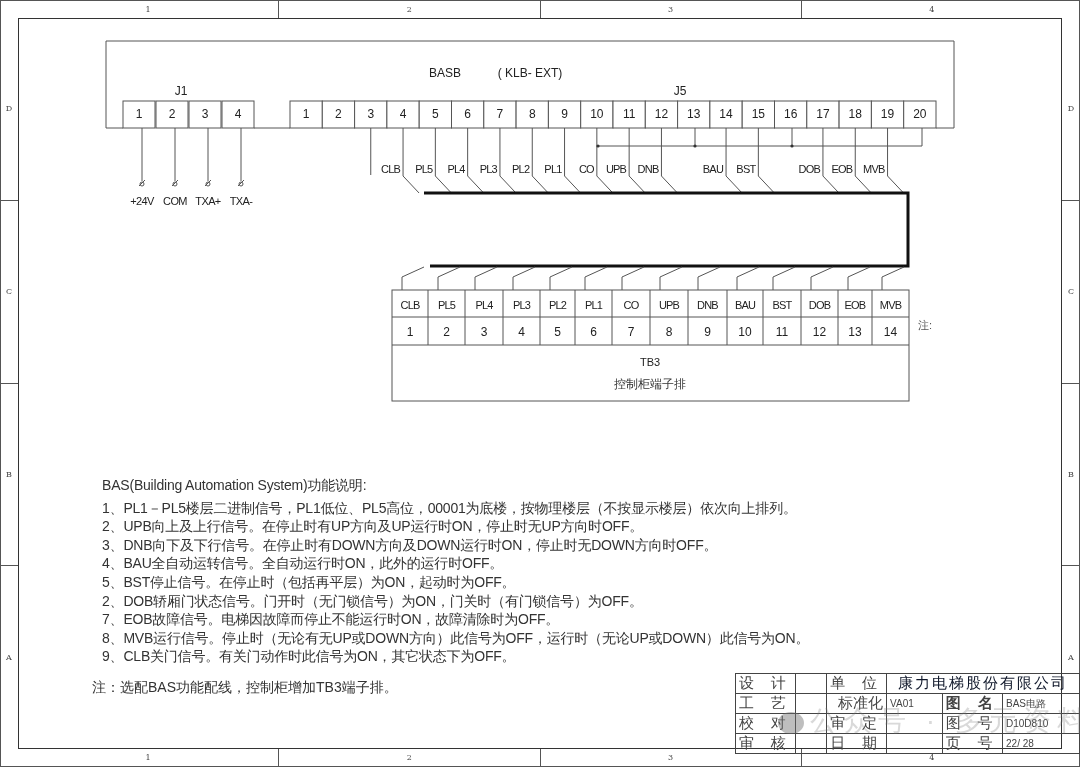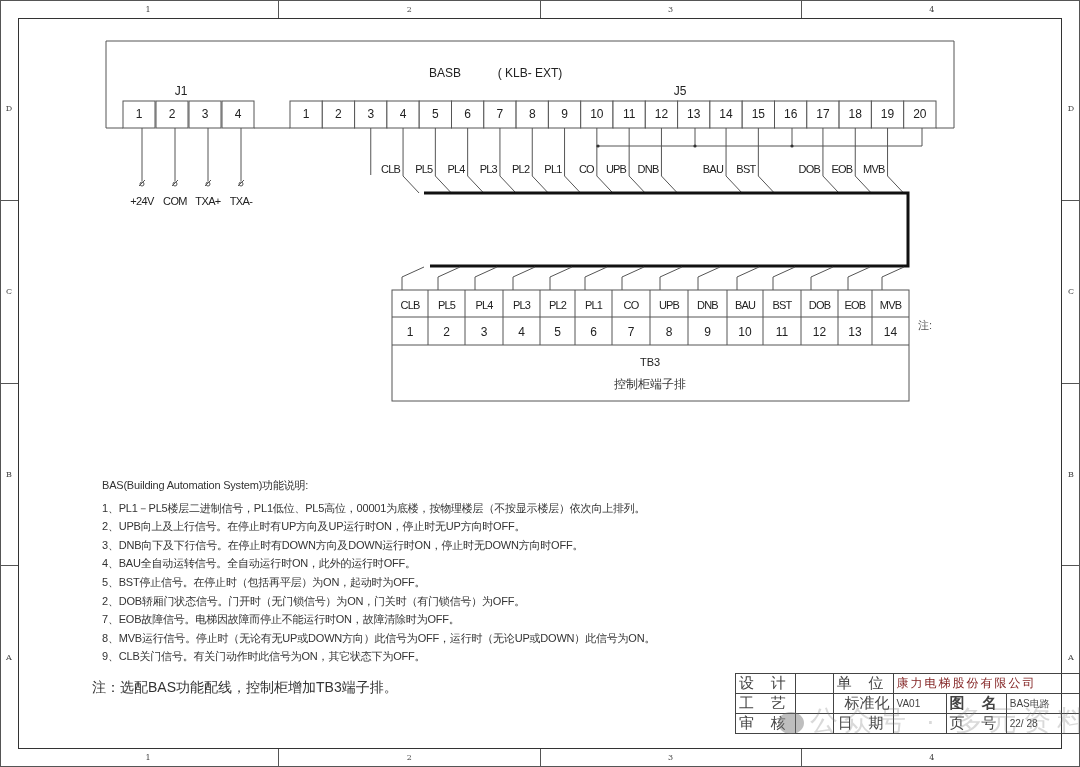--- a/index.html
+++ b/index.html
@@ -11,28 +11,28 @@
   .zone-top, .zone-bot { position:absolute; left:18px; width:1044px; height:18px; display:flex; }
   .zone-top { top:0; } .zone-bot { top:748px; }
   .zone-cell { flex:1; border-right:1px solid #555; font-family:"DejaVu Serif", serif; font-size:8px;
                display:flex; align-items:center; justify-content:center; color:#444; }
   .zone-cell:last-child { border-right:none; }
   .zone-side { position:absolute; width:18px; top:18px; height:730px; display:flex; flex-direction:column; }
   .zone-side.left { left:0; } .zone-side.right { left:1062px; }
   .zone-side .zone-cell { border-right:none; border-bottom:1px solid #555; }
   .zone-side .zone-cell:last-child { border-bottom:none; }
   svg text { font-family:"Liberation Sans", sans-serif; }
-  .desc { position:absolute; left:102px; top:476px; font-size:11px; line-height:18.6px; color:#333; }
+  .desc { position:absolute; left:102px; top:476px; font-size:14px; line-height:18.6px; color:#333; }
   .desc div { white-space:nowrap; letter-spacing:-0.2px; }
   .note-bottom { position:absolute; left:92px; top:679px; font-size:14px; color:#333; }
   .note-side { position:absolute; left:918px; top:318px; font-size:11px; color:#555; }
   .title-block { position:absolute; left:735px; top:673px; border-collapse:collapse; font-size:10px; color:#444; }
   .title-block td { border:1px solid #444; height:16px; padding:0 3px; white-space:nowrap; }
   .tb-label { letter-spacing:6px; font-family:"DejaVu Serif", serif; font-size:15px; }
-  .tb-company { font-family:"DejaVu Serif", serif; font-size:12px; letter-spacing:2px; text-align:left; color:#7f1d1d; }
+  .tb-company { font-family:"DejaVu Serif", serif; font-size:15px; letter-spacing:2px; text-align:center; color:#0f172a; }
   .center { text-align:left; }
   .watermark { position:absolute; left:778px; top:702px; font-size:28px; color:rgba(120,120,120,0.28);
                letter-spacing:6px; white-space:nowrap; pointer-events:none; }
   .wm-icon { display:inline-block; width:26px; height:22px; border-radius:50%; background:rgba(110,110,110,0.45);
              vertical-align:middle; margin-right:6px; }
 </style>
 </head>
 <body>
 
 <div class="frame-outer"></div>
@@ -361,23 +361,31 @@
   </tr>
   <tr>
     <td class="tb-label">工 艺</td>
     <td></td>
     <td class="tb-label" style="letter-spacing:0;text-align:right;">标准化</td>
     <td class="center" style="width:56px;">VA01</td>
     <td class="tb-label" style="width:40px;font-weight:bold;">图 名</td>
     <td class="center" style="width:78px;margin-left:44px;">BAS电路</td>
   </tr>
   <tr>
+    <td class="tb-label">校 对</td>
+    <td></td>
+    <td class="tb-label" style="text-align:right;">审 定</td>
+    <td></td>
+    <td class="tb-label">图 号</td>
+    <td class="center">D10D810</td>
+  </tr>
+  <tr>
     <td class="tb-label">审 核</td>
     <td></td>
-    <td class="tb-label" style="text-align:right;font-family:Liberation Serif, serif;">日 期</td>
+    <td class="tb-label" style="text-align:right;">日 期</td>
     <td></td>
     <td class="tb-label">页 号</td>
     <td class="center">22/ 28</td>
   </tr>
 </tbody>
   </table>
 
 <div class="watermark">
   <span class="wm-icon"></span><span>公众号 · 多元资料</span>
 </div>

